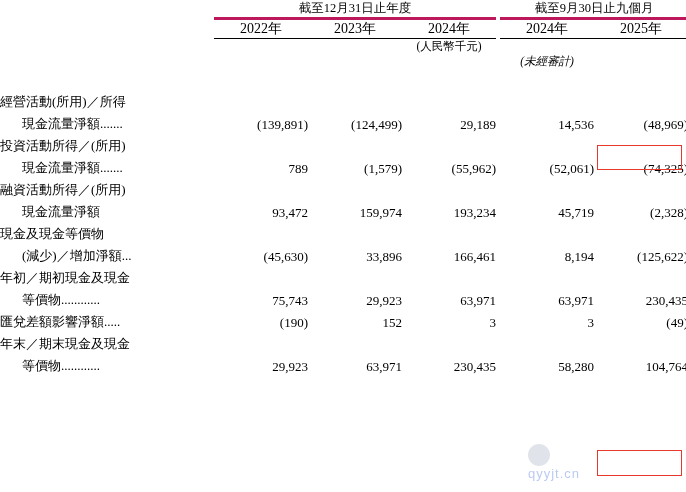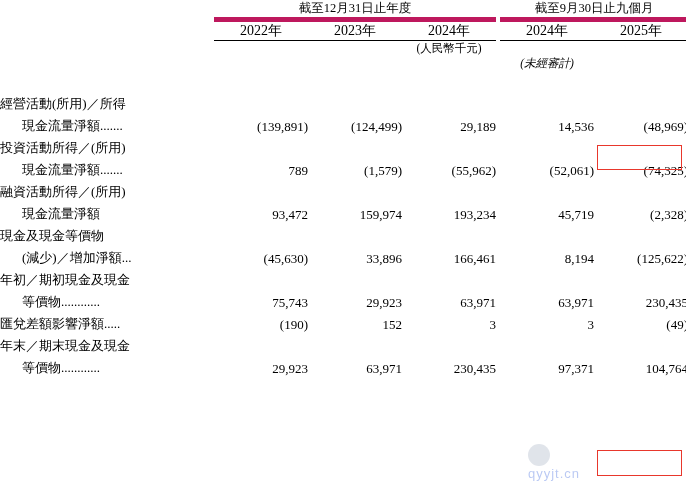--- a/index.html
+++ b/index.html
@@ -34,21 +34,21 @@
   .fin td, .fin th {
     padding: 0;
     vertical-align: bottom;
   }
 
   
   .hdr-group {
     text-align: center;
     font-size: 12.5px;
     padding-bottom: 2px;
-    border-bottom: 5px solid #be185d;
+    border-bottom: 3px solid #be185d;
     white-space: nowrap;
   }
   .hdr-year {
     text-align: center;
     font-size: 14px;
     padding-top: 6px;
     padding-bottom: 3px;
     border-bottom: 1px solid #000;
     white-space: nowrap;
   }
@@ -302,21 +302,21 @@
           <td></td>
           <td class="num bold"></td>
           <td class="num bold"></td>
         </tr>
         <tr class="row-tall">
           <td class="lbl indent bold">等價物............</td>
           <td class="num bold">29,923</td>
           <td class="num bold">63,971</td>
           <td class="num bold">230,435</td>
           <td></td>
-          <td class="num bold">97,371</td>
+          <td class="num bold">58,280</td>
           <td class="num bold">104,764</td>
         </tr>
       </tbody>
   </table>
 
   <div class="hl" id="hl-op"></div>
   <div class="hl" id="hl-end"></div>
 
   <div class="watermark">
     <div class="wm-circle"></div>

